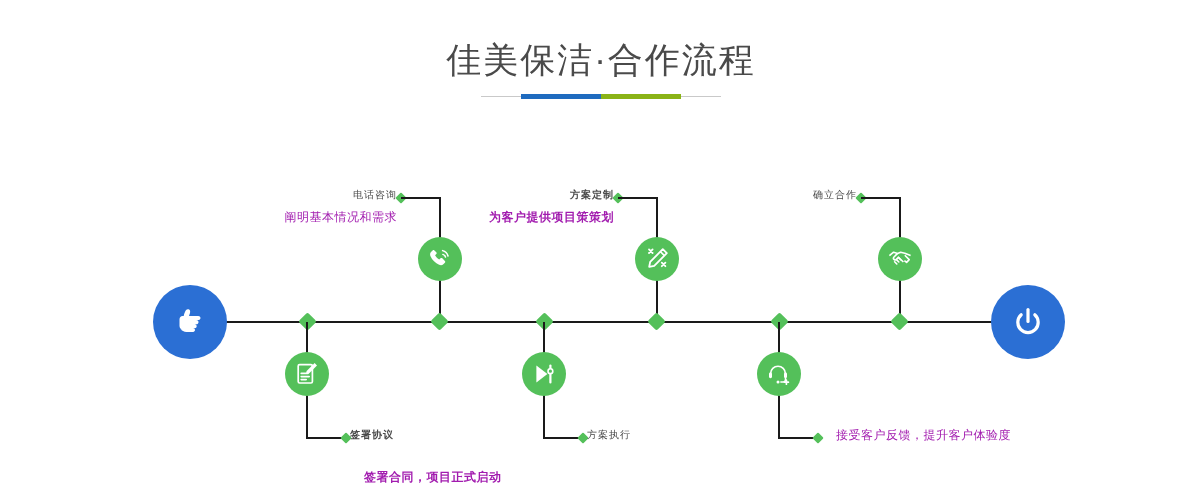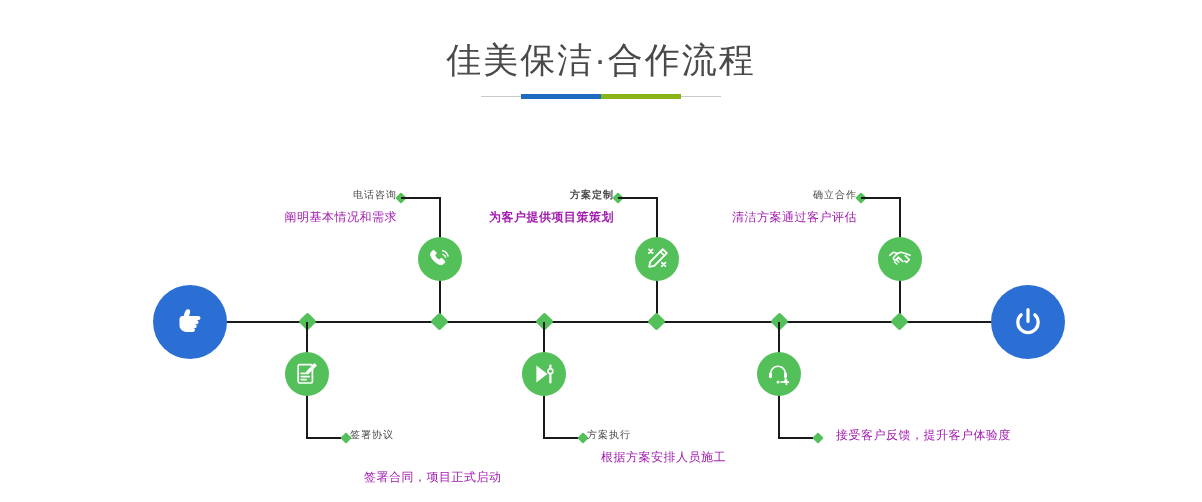--- a/index.html
+++ b/index.html
@@ -247,21 +247,21 @@
         <span>
           <svg width="26" height="26" viewBox="0 0 26 26">
             <rect x="4.2" y="3.6" width="14.2" height="18.4" rx="1.4" fill="none" stroke="#ffffff" stroke-width="1.7"></rect>
             <line x1="7.2" y1="12.4" x2="14.0" y2="12.4" stroke="#ffffff" stroke-width="1.6" stroke-linecap="round"></line>
             <line x1="7.2" y1="15.6" x2="15.2" y2="15.6" stroke="#ffffff" stroke-width="1.6" stroke-linecap="round"></line>
             <line x1="7.2" y1="18.6" x2="12.2" y2="18.6" stroke="#ffffff" stroke-width="1.6" stroke-linecap="round"></line>
             <path fill="#ffffff" d="M20.6 2.0l2.4 2.4-8.0 8.0-3.0 0.6 0.6-3.0z"></path>
           </svg>
         </span>
       </div>
-      <div class="node-label below" style="left:350px; top:284px;">
+      <div class="node-label below" style="left:350px; top:284px;font-weight:bold;">
         <div class="title">签署协议</div>
         <div class="desc" style="padding-left:14px;margin-top:20px;">签署合同，项目正式启动</div>
       </div>
     </div>
 
     <div>
       <div class="node-label above" style="right:588px; top:44px;font-weight:bold;">
         <div class="title">方案定制</div>
         <div class="desc">为客户提供项目策策划</div>
       </div>
@@ -290,28 +290,26 @@
         <span>
           <svg width="26" height="26" viewBox="0 0 26 26">
             <path fill="#ffffff" d="M5.4 4.6l11.0 8.4-11.0 8.4z"></path>
             <line x1="19.4" y1="4.6" x2="19.4" y2="21.4" stroke="#ffffff" stroke-width="2.2" stroke-linecap="round"></line>
             <circle cx="19.4" cy="10.2" r="2.4" fill="#54c05a" stroke="#ffffff" stroke-width="1.6"></circle>
           </svg>
         </span>
       </div>
       <div class="node-label below" style="left:587px; top:284px;">
         <div class="title">方案执行</div>
-        <div class="desc" style="padding-left:14px;">根据方案安排人员施工</div>
       </div>
     </div>
 
     <div>
       <div class="node-label above" style="right:345px; top:44px;">
         <div class="title">确立合作</div>
-        <div class="desc">清洁方案通过客户评估</div>
       </div>
       <div class="mini-diamond" style="left:857px; top:54px;"></div>
       <div class="hline" style="left:861px; top:57px; width:39px;"></div>
       <div class="vline" style="left:899px; top:57px; height:125px;"></div>
       <div class="node-circle" style="left:878px; top:97px;">
         <span>
           <svg width="26" height="26" viewBox="0 0 26 26">
             <path fill="none" stroke="#ffffff" stroke-width="1.6" stroke-linejoin="round" d="M2.4 9.6l4.2-3.4 4.0 1.2 3.0-1.2 4.2 1.0 5.8 2.4"></path>
             <path fill="none" stroke="#ffffff" stroke-width="1.6" stroke-linejoin="round" d="M10.6 7.4L7.0 11.0c-0.7 0.7-0.7 1.7 0 2.4 0.7 0.7 1.7 0.7 2.4 0l2.0-2.0 5.0 4.6"></path>
             <path fill="none" stroke="#ffffff" stroke-width="1.6" stroke-linecap="round" d="M11.4 11.4l2.4 2.4M9.4 13.6l2.4 2.4M7.6 15.8l2.2 2.2"></path>

